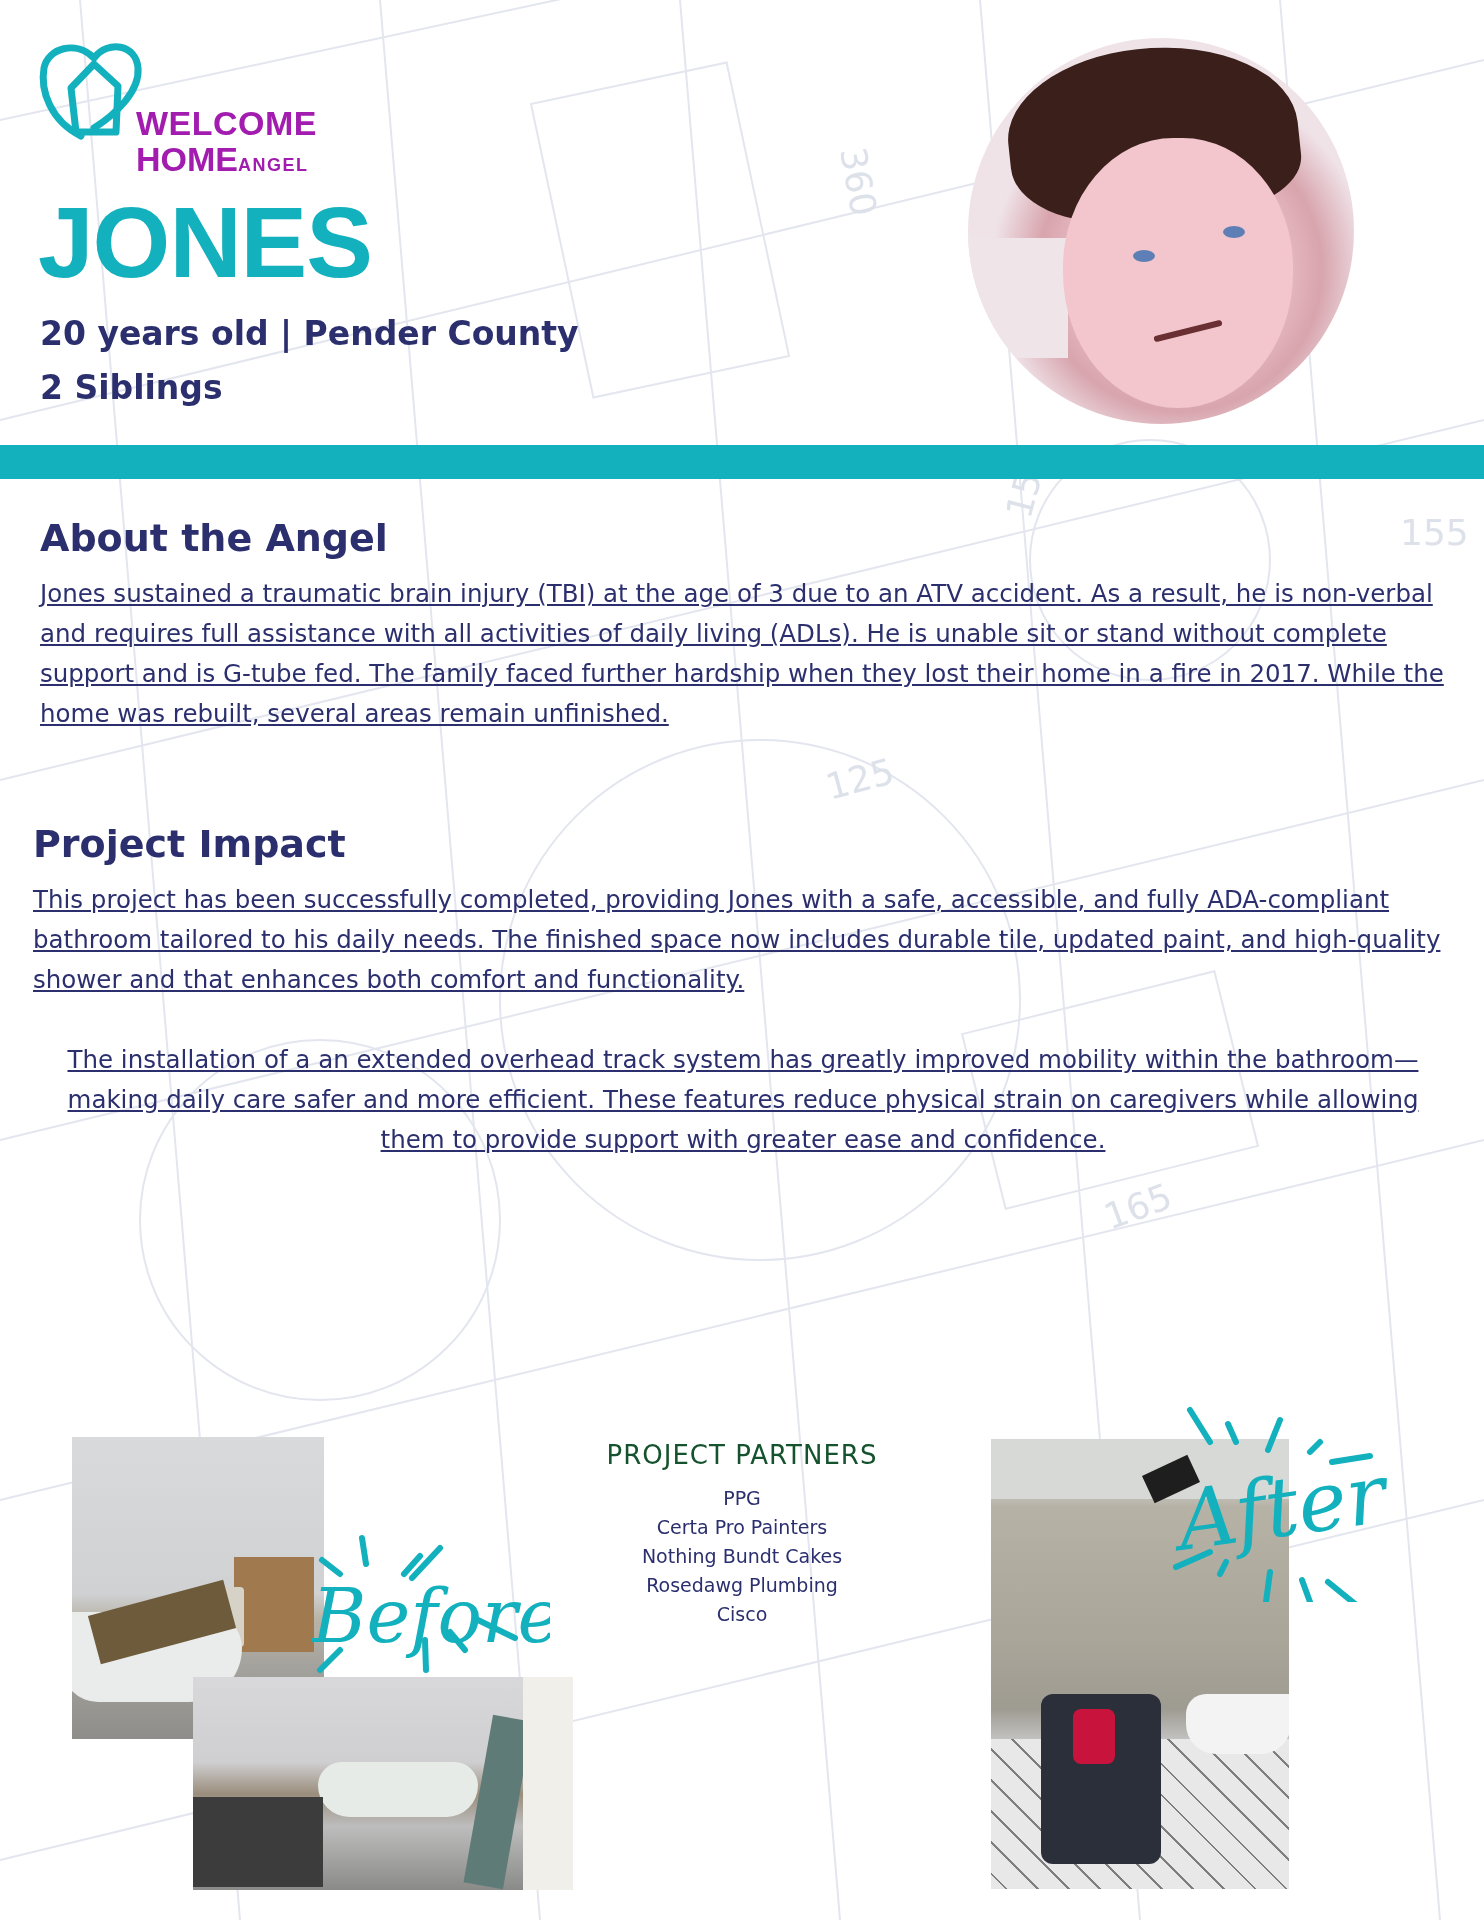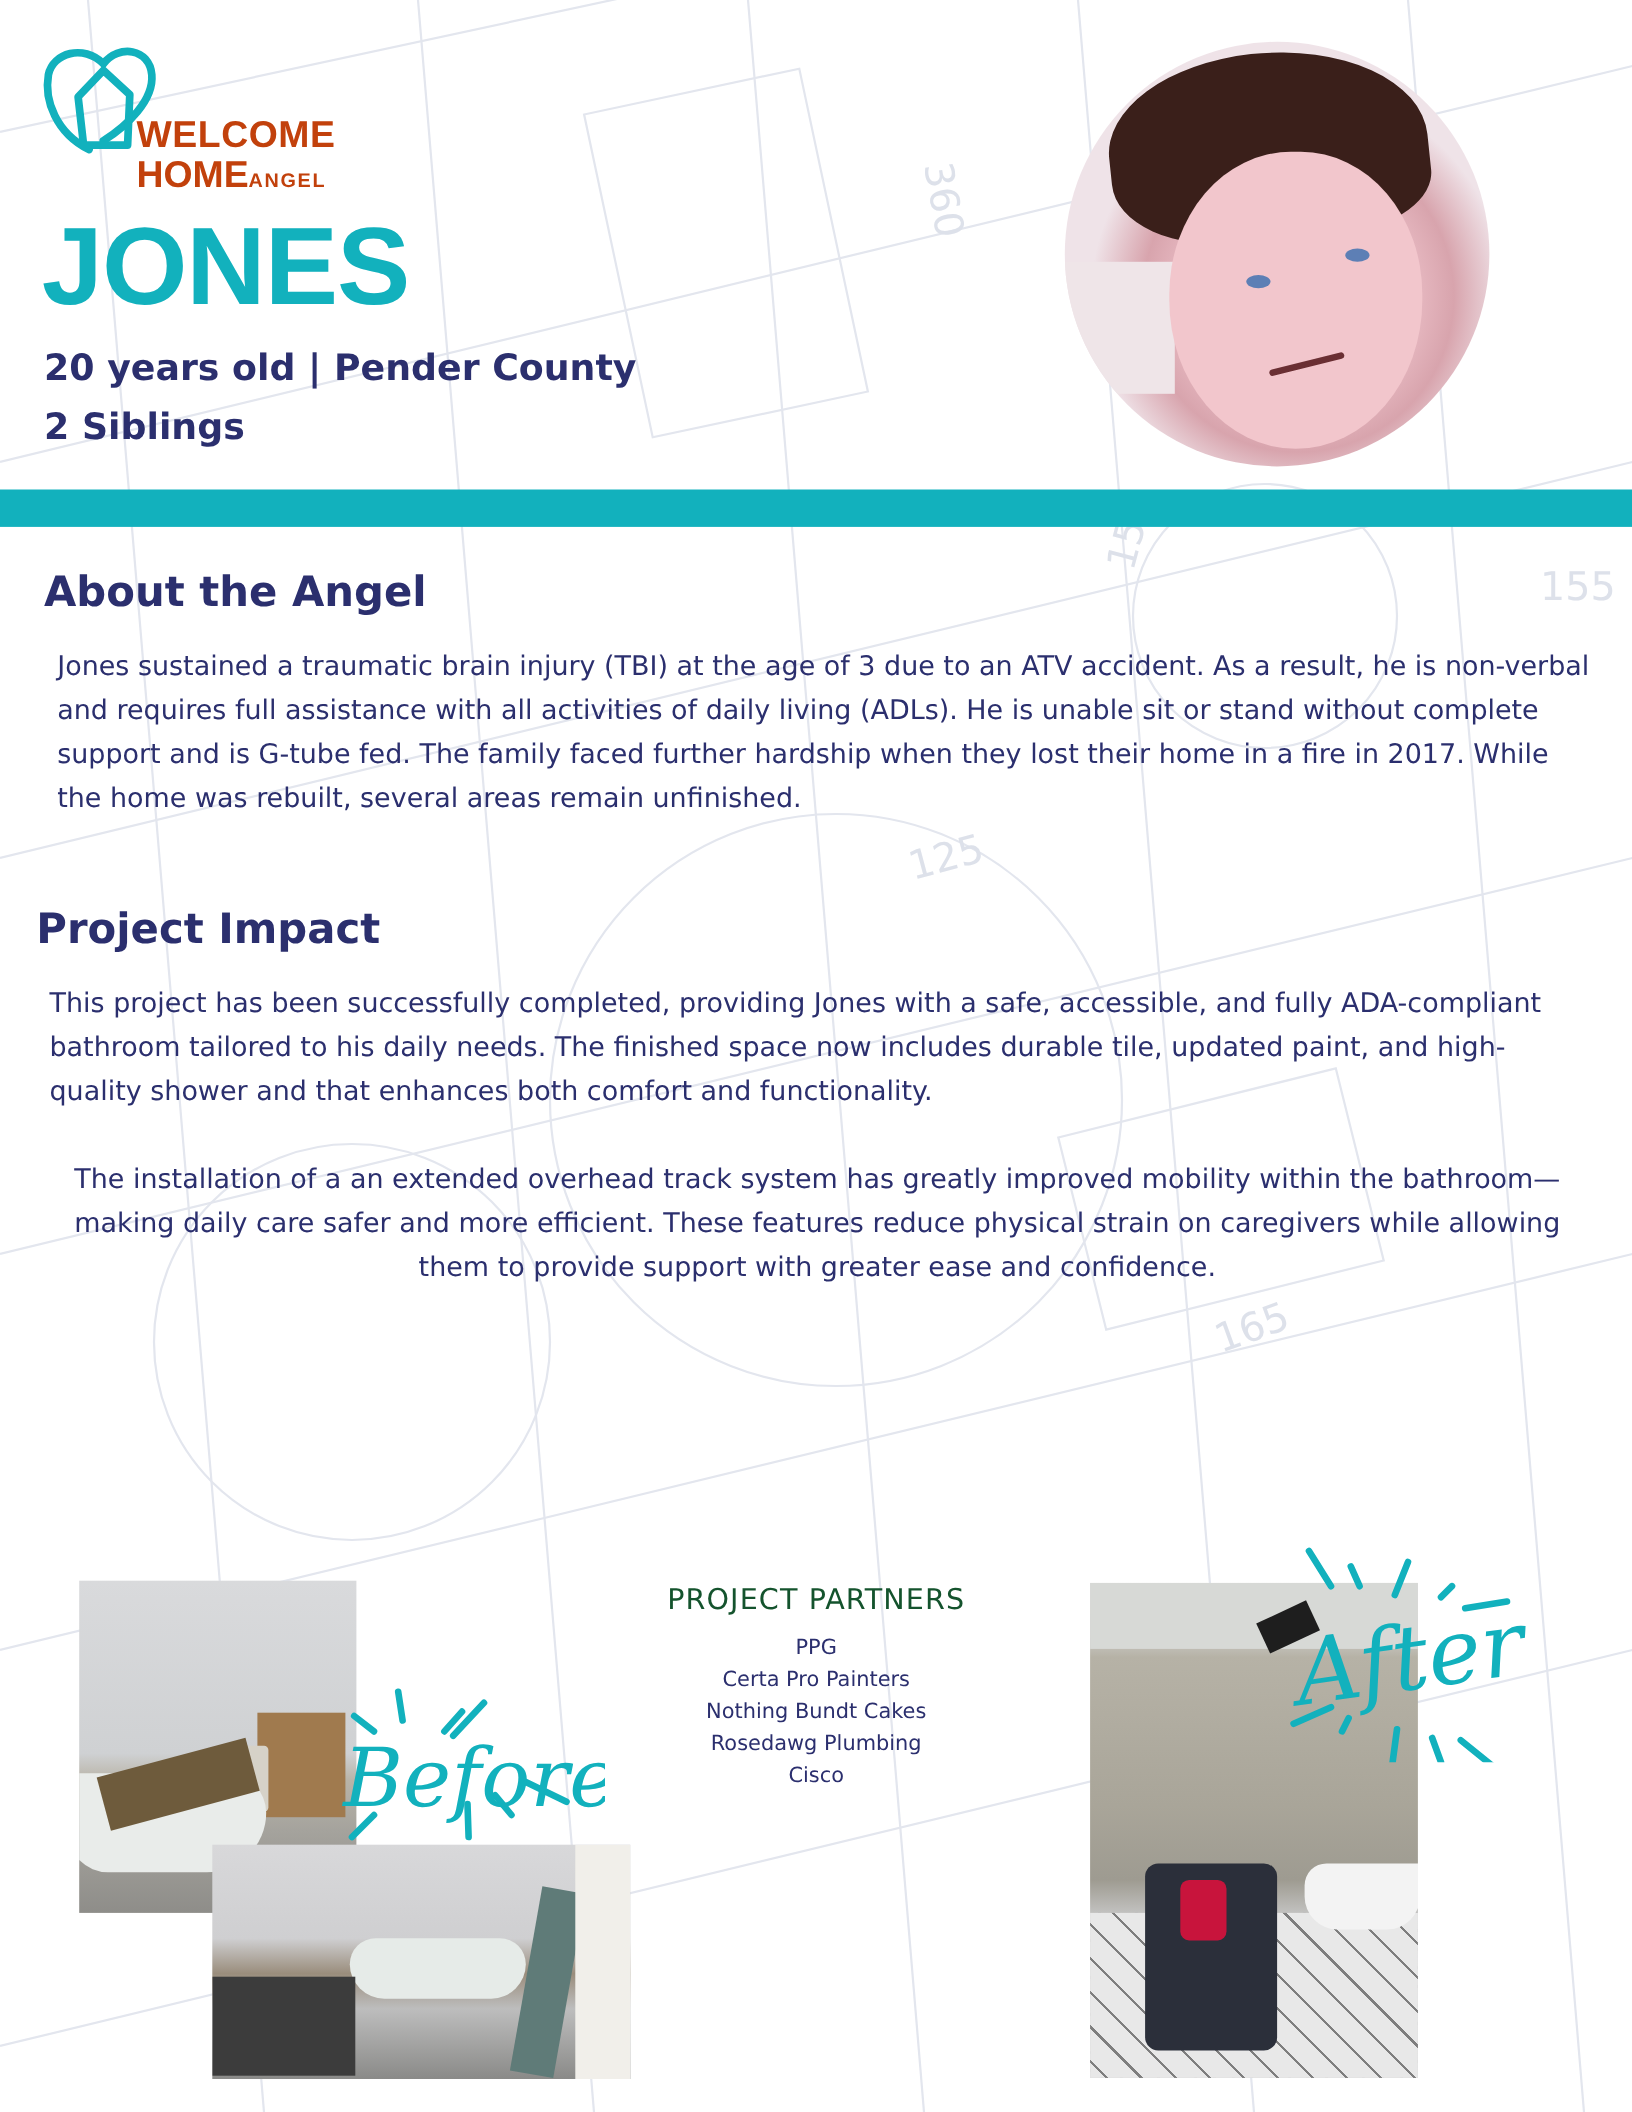--- a/index.html
+++ b/index.html
@@ -3,21 +3,21 @@
 <meta charset="utf-8">
 <style>
   * { box-sizing: border-box; margin: 0; padding: 0; }
   html, body { width: 1484px; height: 1920px; background: #ffffff; overflow: hidden; }
   body { position: relative; font-family: "DejaVu Sans", sans-serif; color: #2B2F6E; }
 
   .bg-lines { position: absolute; inset: 0; z-index: 0; pointer-events: none; }
 
   .logo { position: absolute; left: 36px; top: 36px; width: 300px; height: 150px; z-index: 2; }
   .logo-mark { position: absolute; left: 0; top: 0; width: 110px; height: 110px; }
-  .logo-text { position: absolute; left: 88px; top: 70px; font-family: "Liberation Sans", sans-serif; font-weight: 700; color: #c2410c; line-height: 1; }
+  .logo-text { position: absolute; left: 100px; top: 70px; font-family: "Liberation Sans", sans-serif; font-weight: 700; color: #a21caf; line-height: 1; }
   .logo-line1 { font-size: 34px; letter-spacing: 0.5px; }
   .logo-line2 { font-size: 34px; margin-top: 2px; }
   .logo-angel { font-size: 18px; letter-spacing: 1.5px; margin-left: 0; }
 
   .name-title { position: absolute; left: 38px; top: 192px; font-family: "Liberation Sans", sans-serif; font-weight: 700; font-size: 100px; color: #12B1BD; letter-spacing: -1px; line-height: 1; z-index: 2; }
   .subline { position: absolute; left: 40px; font-family: "DejaVu Sans", sans-serif; font-weight: 700; font-size: 33px; color: #2B2F6E; z-index: 2; }
   .subline1 { top: 314px; }
   .subline2 { top: 368px; }
 
   .portrait { position: absolute; left: 968px; top: 38px; width: 386px; height: 386px; border-radius: 50%; overflow: hidden; z-index: 2;
@@ -28,21 +28,21 @@
   .portrait .eye { position: absolute; width: 22px; height: 12px; background: #5d7fb5; border-radius: 50%; }
   .portrait .eye.l { left: 165px; top: 212px; }
   .portrait .eye.r { left: 255px; top: 188px; }
   .portrait .mouth { position: absolute; left: 185px; top: 290px; width: 70px; height: 6px; background: #6a2f33; border-radius: 4px; transform: rotate(-14deg); }
   .portrait .pillow { position: absolute; left: 0; top: 200px; width: 100px; height: 120px; background: #efe5e8; }
 
   .teal-band { position: absolute; left: 0; top: 445px; width: 1484px; height: 34px; background: #12B1BD; z-index: 2; }
 
   .section-title { position: absolute; font-family: "DejaVu Sans", sans-serif; font-weight: 700; font-size: 38px; color: #2B2F6E; z-index: 2; }
   .body-text { position: absolute; font-family: "DejaVu Sans", sans-serif; font-size: 24.5px; line-height: 40px; color: #2B2F6E; z-index: 2; }
-  .body-text p { margin: 12px; }
+  .body-text p { margin: 0; text-decoration: underline; }
   .about-title { left: 40px; top: 516px; }
   .about-body { left: 40px; top: 574px; width: 1420px; }
   .impact-title { left: 33px; top: 822px; }
   .impact-body { left: 33px; top: 880px; width: 1420px; }
   .impact-body p + p { margin-top: 40px; text-align: center; }
 
   .partners { position: absolute; left: 560px; top: 1440px; width: 364px; text-align: center; z-index: 2; }
   .partners-title { font-family: "DejaVu Sans", sans-serif; font-size: 26px; color: #14532d; letter-spacing: 1px; }
   .partners-list { list-style: none; margin-top: 14px; }
   .partners-list li { font-family: "DejaVu Sans", sans-serif; font-size: 19px; line-height: 29px; color: #2B2F6E; }

